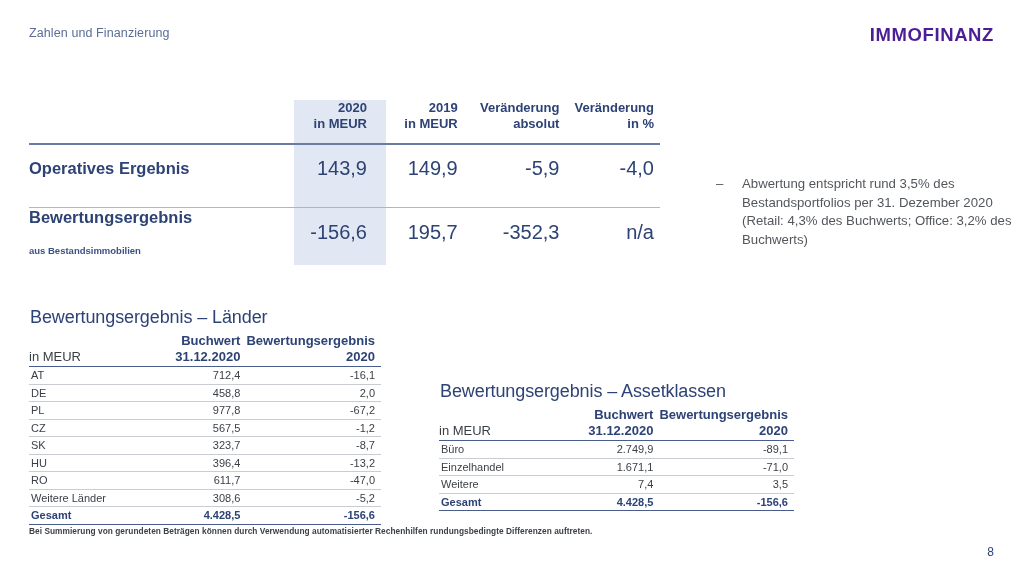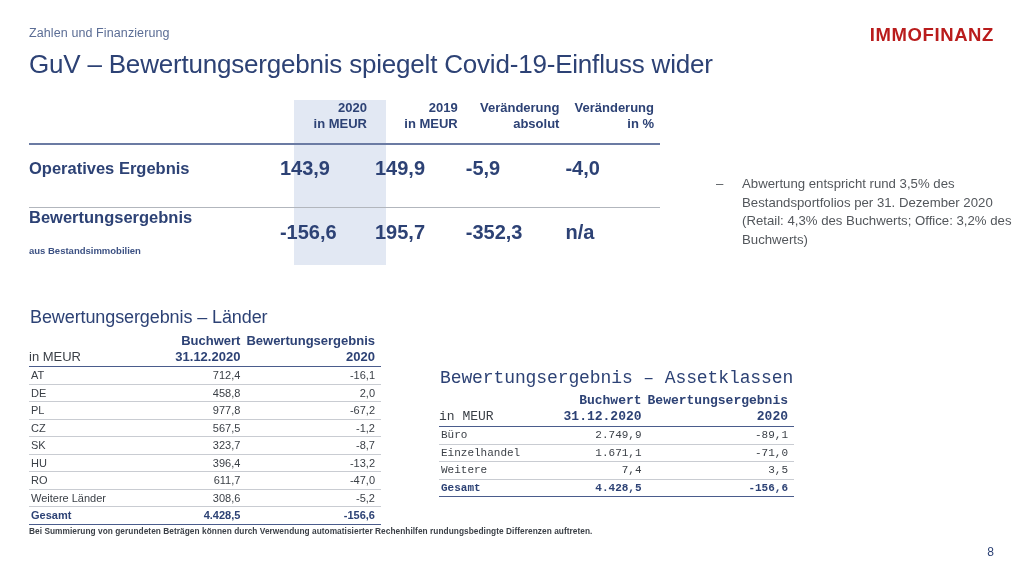--- a/index.html
+++ b/index.html
@@ -30,21 +30,21 @@
     color: #5b6d95;
     letter-spacing: .1px;
   }
   .logo {
     position: absolute;
     right: 30px;
     top: 24px;
     font-size: 18.5px;
     font-weight: bold;
     letter-spacing: .6px;
-    color: #b91c1c;
+    color: #4c1d95;
   }
   .slide-title {
     position: absolute;
     left: 29px;
     top: 49px;
     font-size: 26px;
     color: #2d4275;
     letter-spacing: -.2px;
     white-space: nowrap;
   }
@@ -100,22 +100,22 @@
     left: 0;
     top: 107px;
     width: 631px;
     height: 1.4px;
     background: #b2b6bd;
   }
   .mt-row td {
     height: 64px;
     font-size: 20px;
     color: #2d4275;
+    text-align: right;
     vertical-align: middle;
-    font-weight: bold;
   }
   .mt-row td.lbl {
     text-align: left;
     font-size: 16.5px;
     font-weight: bold;
     line-height: 19px;
   }
   .mt-sub {
     display: block;
     font-size: 9.5px;
@@ -200,23 +200,22 @@
 
   .laender-wrap {
     position: absolute;
     left: 29px;
     top: 307px;
     width: 352px;
   }
   .asset-wrap {
     position: absolute;
     left: 439px;
-    top: 368px;
+    top: 381px;
     width: 355px;
-    font-family: Liberation Mono, monospace;
   }
   .col-name-l  { width: 152px; }
   .col-bw-l    { width: 112px; }
   .col-ber-l   { width: 88px; }
   .col-name-a  { width: 150px; }
   .col-bw-a    { width: 98px; }
   .col-ber-a   { width: 107px; }
   .pad-r6 { padding-right: 6px !important; }
 
   
@@ -238,21 +237,20 @@
     color: #2d4275;
   }
 </style>
 </head>
 <body>
 
 <div class="slide">
 
   <div class="eyebrow">Zahlen und Finanzierung</div>
   <div class="logo">IMMOFINANZ</div>
-  <div class="slide-title">GuV – Bewertungsergebnis spiegelt Covid-19-Einfluss wider</div>
 
   <div class="main-table">
     <div class="mt-shade"></div>
     <div class="rule-head"></div>
     <div class="rule-mid"></div>
 
     <table class="mt-grid">
       <thead>
         <tr class="mt-head">
           <th class="lbl c-label"></th>

